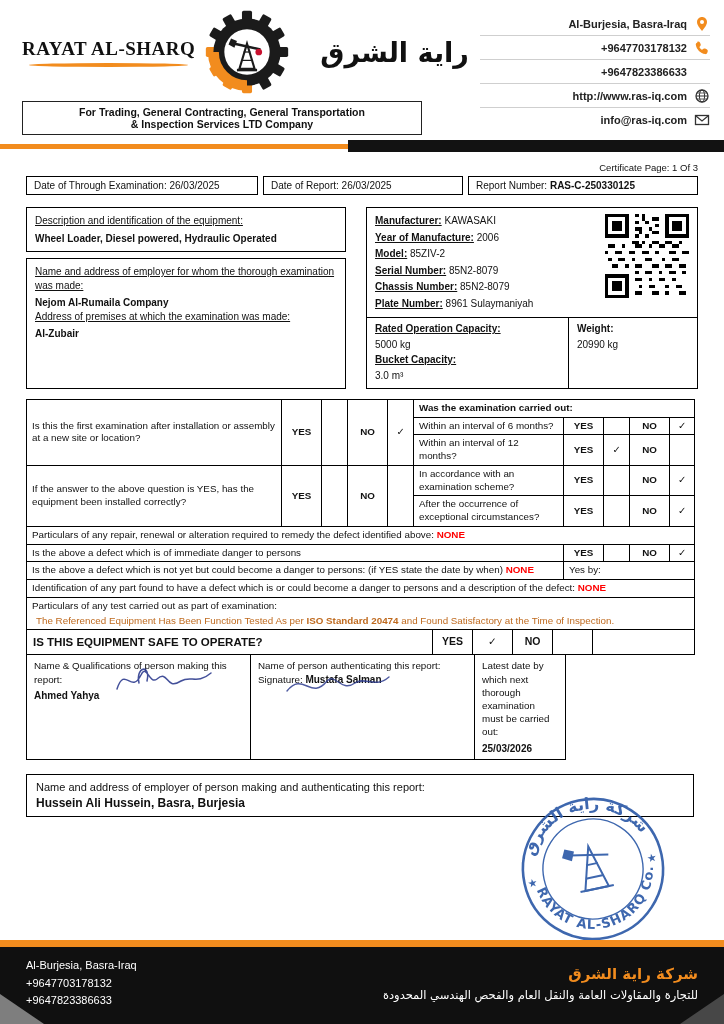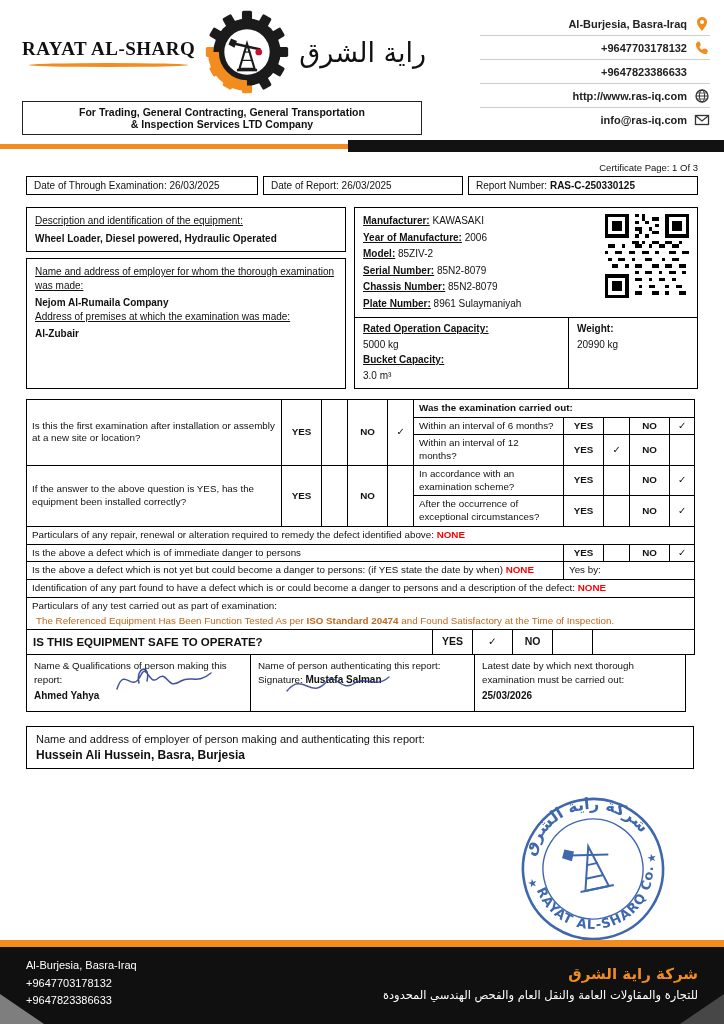--- a/index.html
+++ b/index.html
@@ -9,21 +9,21 @@
 
   
   .hdr { display:flex; justify-content:space-between; padding:10px 0 2px 22px; }
   .hdr-left { width:432px; }
   .logo-row { display:flex; align-items:center; gap:10px; }
   .logo-en { display:flex; flex-direction:column; align-items:center; }
   .logo-en-text { font-family:"Liberation Serif","DejaVu Serif",serif; font-weight:bold;
                   font-size:19px; letter-spacing:.5px; white-space:nowrap; }
   .logo-swoosh { width:92%; height:4px; background:#F28C1E; border-radius:50%; margin-top:3px; }
   .gear { width:84px; height:84px; flex:0 0 84px; }
-  .logo-ar { font-family:"DejaVu Sans",sans-serif; font-weight:normal; font-size:27px; white-space:nowrap; }
+  .logo-ar { font-family:"DejaVu Sans",sans-serif; font-weight:bold; font-size:27px; white-space:nowrap;margin-left:21px; }
   .tagline-box { border:1px solid #222; margin-top:7px; padding:4px 6px; text-align:center;
                  font-weight:bold; font-size:10.5px; width:400px; }
   .hdr-right { width:244px; padding:2px 14px 0 0; }
   .contact-row { display:flex; align-items:center; justify-content:flex-end; gap:7px;
                  border-bottom:1px solid #cfcfcf; padding:3.5px 0; font-size:11px; font-weight:bold; color:#222; }
   .contact-row:last-child { border-bottom:none; }
   .cicon { width:16px; height:16px; flex:0 0 16px; }
 
   .bars { display:flex; align-items:center; margin-top:3px; }
   .bar-orange { width:348px; height:5px; background:#F28C1E; }
@@ -35,21 +35,21 @@
   .cert-title { font-size:18px; font-weight:bold; }
   .cert-sub { font-size:10.5px; margin-top:3px; }
   .page-label { text-align:right; font-size:9.5px; margin-top:10px; }
 
   .info-row { display:flex; gap:5px; margin-top:3px; }
   .info-box { border:1px solid #000; padding:3px 7px; font-size:10px; white-space:nowrap; }
   .w1 { flex:0 0 232px; } .w2 { flex:0 0 200px; } .w3 { flex:1; }
   .b { font-weight:bold; }
   .u { text-decoration:underline; }
 
-  .equip { display:flex; gap:8px; margin-top:12px; align-items:stretch; }
+  .equip { display:flex; gap:20px; margin-top:12px; align-items:stretch; }
   .equip-left { width:320px; display:flex; flex-direction:column; gap:6px; }
   .ebox { border:1px solid #000; padding:6px 8px; font-size:10px; line-height:1.35; }
   .bv { font-weight:bold; margin-top:4px; font-size:10px; }
   .mt { margin-top:0; }
   .grow { flex:1; }
   .equip-right { flex:1; padding:0; display:flex; flex-direction:column;justify-content:space-between; }
   .detail-wrap { display:flex; padding:6px 8px 4px; flex:1; }
   .details { flex:1; }
   .drow { margin-bottom:3px; }
   .dl { font-weight:bold; text-decoration:underline; }
@@ -65,21 +65,21 @@
   .chk { text-align:center; font-size:11px; padding:0 1px; }
   .red { color:#FF0000; font-weight:bold; }
   .note { color:#BF6A1F; margin-top:2px; padding-left:4px; }
   .p0 { padding:0 !important;margin-top:40px; }
   .safe-flex { display:flex; align-items:stretch; min-height:24px; }
   .safe-q { flex:0 0 405px; padding:4px 6px; font-size:11.5px; font-weight:bold; display:flex; align-items:center; }
   .safe-cell { flex:0 0 40px; border-left:1px solid #000; display:flex; align-items:center;
                justify-content:center; font-size:10.5px; }
   .safe-rest { flex:1; border-left:1px solid #000; }
 
-  .sign-row { display:flex; width:660px; border:1px solid #000; margin-top:-1px; }
+  .sign-row { display:flex; width:540px; border:1px solid #000; margin-top:-1px; }
   .sign-cell { border-right:1px solid #000; padding:4px 7px; font-size:9.8px; position:relative;
                min-height:56px; line-height:1.35; }
   .sc1 { flex:0 0 224px; } .sc2 { flex:0 0 224px; } .sc3 { flex:1; border-right:none; }
   .sig { position:absolute; pointer-events:none; }
   .sig1 { left:84px; top:0; width:130px; height:44px; }
   .sig2 { left:32px; top:12px; width:122px; height:36px; }
   .name-b { font-weight:bold; font-size:10px; margin-top:3px; }
 
   .employer-box { width:668px; border:1px solid #000; margin-top:14px; padding:6px 9px; font-size:11px; }
   .emp-val { font-weight:bold; font-size:12px; margin-top:3px; }

